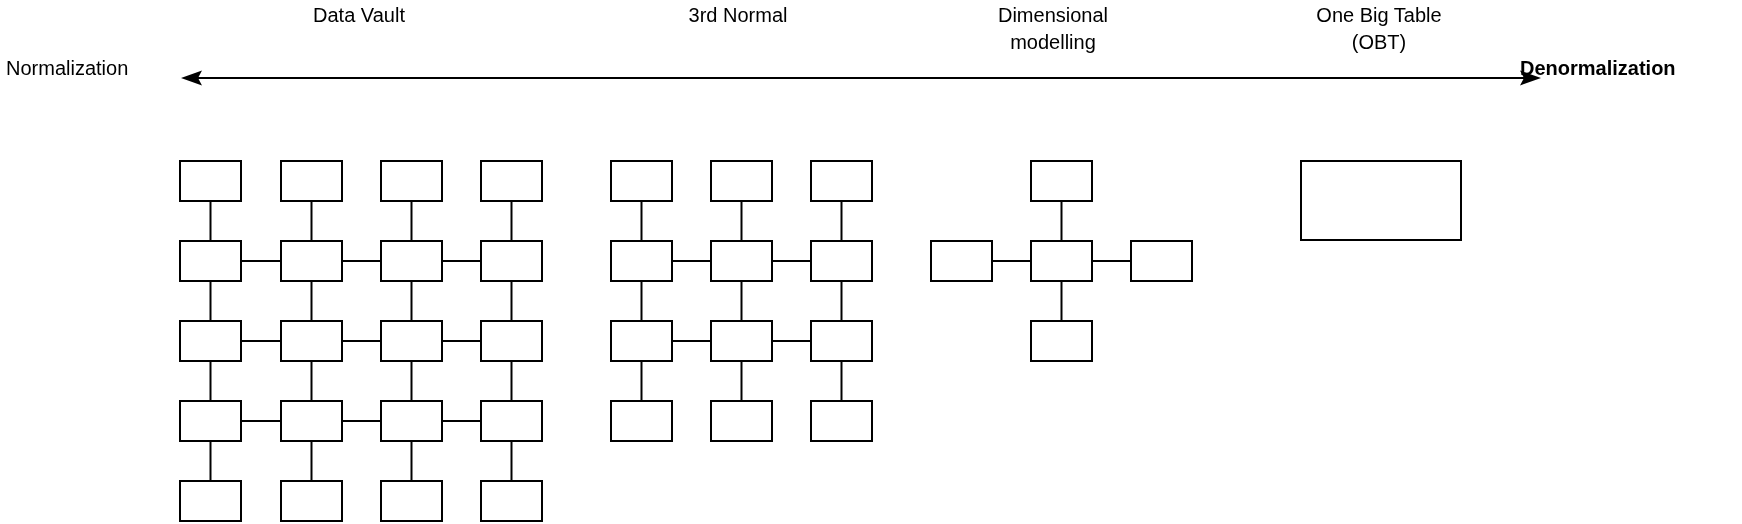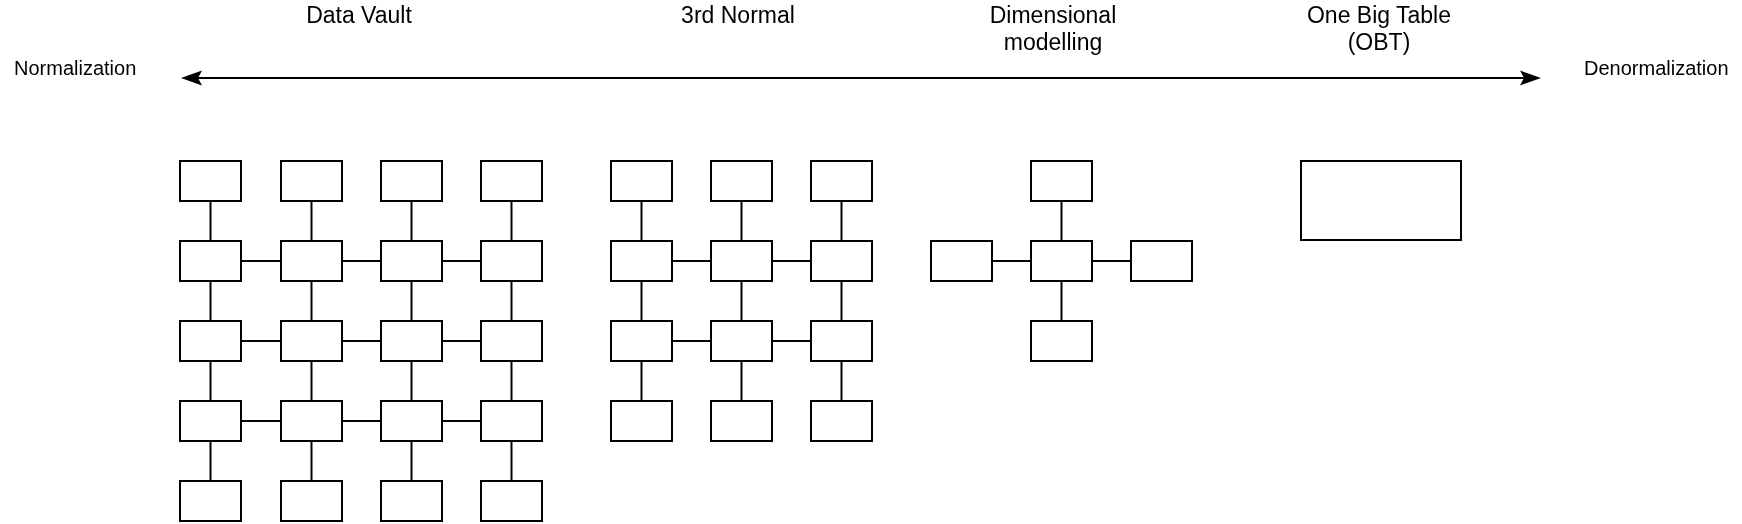--- a/index.html
+++ b/index.html
@@ -19,38 +19,37 @@
   #diagram-svg {
     position: absolute;
     left: 0;
     top: 0;
   }
   .method-label {
     position: absolute;
     top: 2px;
     width: 300px;
     text-align: center;
-    font-size: 23px;
+    font-size: 20px;
     line-height: 27px;
     white-space: nowrap;
   }
   #label-dv   { left: 209px; }
   #label-3nf  { left: 588px; text-align: center; }
   #label-dim  { left: 903px; }
   #label-obt  { left: 1229px; }
   .end-label {
     position: absolute;
     top: 56px;
     font-size: 20px;
     line-height: 24px;
     white-space: nowrap;
-    margin-left: 8px;
   }
   #label-normalization   { left: 6px; }
-  #label-denormalization { left: 1576px; }
+  #label-denormalization { left: 1520px; font-weight: bold; }
 </style>
 </head>
 <body>
 
 <div id="canvas">
 
   <svg id="diagram-svg" width="1742" height="524" viewBox="0 0 1742 524">
       <g fill="#000000">
         <line x1="198" y1="78" x2="1524" y2="78" stroke="#000000" stroke-width="2"></line>
         <path d="M 181 78 L 202 70.5 L 198 78 L 202 85.5 Z"></path>

